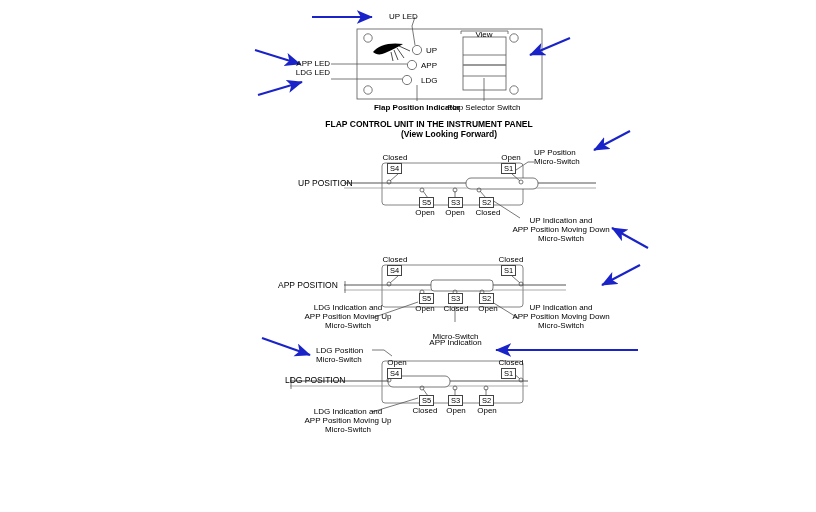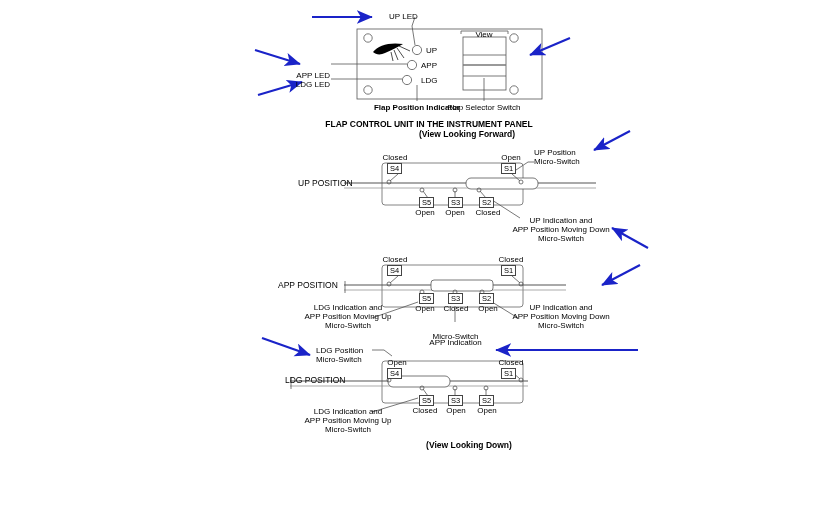--- a/index.html
+++ b/index.html
@@ -2,21 +2,21 @@
 <html><head>
 <meta charset="utf-8">
 <style>
   html,body{margin:0;padding:0;background:#ffffff;}
   body{width:816px;height:512px;position:relative;overflow:hidden;
        font-family:"Liberation Sans",sans-serif;color:#000;}
   .stage{position:absolute;left:0;top:0;width:816px;height:512px;}
   svg.layer{position:absolute;left:0;top:0;width:816px;height:512px;}
   .lbl{position:absolute;font-size:8px;line-height:9px;color:#000;white-space:nowrap;text-align:center;}
   .lbl.c{text-align:center;}
-  .lbl.r{text-align:right;margin-top:12px;}
+  .lbl.r{text-align:right;}
   .cap{position:absolute;font-size:8.5px;font-weight:bold;line-height:10px;text-align:center;white-space:nowrap;}
   .pos{position:absolute;font-size:8.5px;line-height:10px;white-space:nowrap;}
   .sbox{position:absolute;font-size:7.5px;line-height:9px;border:1px solid #444;
         background:#fff;padding:0 2px;color:#000;}
 </style>
 </head>
 <body>
 
 <div class="stage">
 
@@ -153,21 +153,21 @@
   <div class="lbl" style="left:426px;top:46px;">UP</div>
   <div class="lbl" style="left:421px;top:61px;">APP</div>
   <div class="lbl" style="left:421px;top:76px;">LDG</div>
 
   <div class="lbl c" style="left:455px;top:30px;width:58px;">View</div>
 
   <div class="lbl c" style="left:364px;top:103px;width:106px;font-weight:bold;">Flap Position Indicator</div>
   <div class="lbl c" style="left:434px;top:103px;width:100px;">Flap Selector Switch</div>
 
   <div class="cap" style="left:304px;top:119px;width:250px;">FLAP CONTROL UNIT IN THE INSTRUMENT PANEL</div>
-  <div class="cap" style="left:342px;top:129px;width:250px;text-align:center;">(View Looking Forward)</div>
+  <div class="cap" style="left:324px;top:129px;width:250px;text-align:center;">(View Looking Forward)</div>
 
   <div class="pos" style="left:298px;top:178px;">UP POSITION</div>
   <div class="lbl c" style="left:375px;top:153px;width:40px;">Closed</div>
   <div class="sbox" style="left:387px;top:163px;">S4</div>
   <div class="lbl c" style="left:491px;top:153px;width:40px;">Open</div>
   <div class="sbox" style="left:501px;top:163px;">S1</div>
 
   <div class="sbox" style="left:419px;top:197px;">S5</div>
   <div class="lbl c" style="left:407px;top:208px;width:36px;">Open</div>
   <div class="sbox" style="left:448px;top:197px;">S3</div>
@@ -219,15 +219,14 @@
   <div class="lbl c" style="left:405px;top:406px;width:40px;">Closed</div>
   <div class="sbox" style="left:448px;top:395px;">S3</div>
   <div class="lbl c" style="left:439px;top:406px;width:34px;">Open</div>
   <div class="sbox" style="left:479px;top:395px;">S2</div>
   <div class="lbl c" style="left:470px;top:406px;width:34px;">Open</div>
 
   <div class="lbl c" style="left:288px;top:407px;width:120px;">LDG Indication and</div>
   <div class="lbl c" style="left:288px;top:416px;width:120px;">APP Position Moving Up</div>
   <div class="lbl c" style="left:288px;top:425px;width:120px;">Micro-Switch</div>
 
-  <div class="cap" style="left:378px;top:440px;width:182px;">(View Looking Down)</div>
 
 </div>
 
 </body></html>

